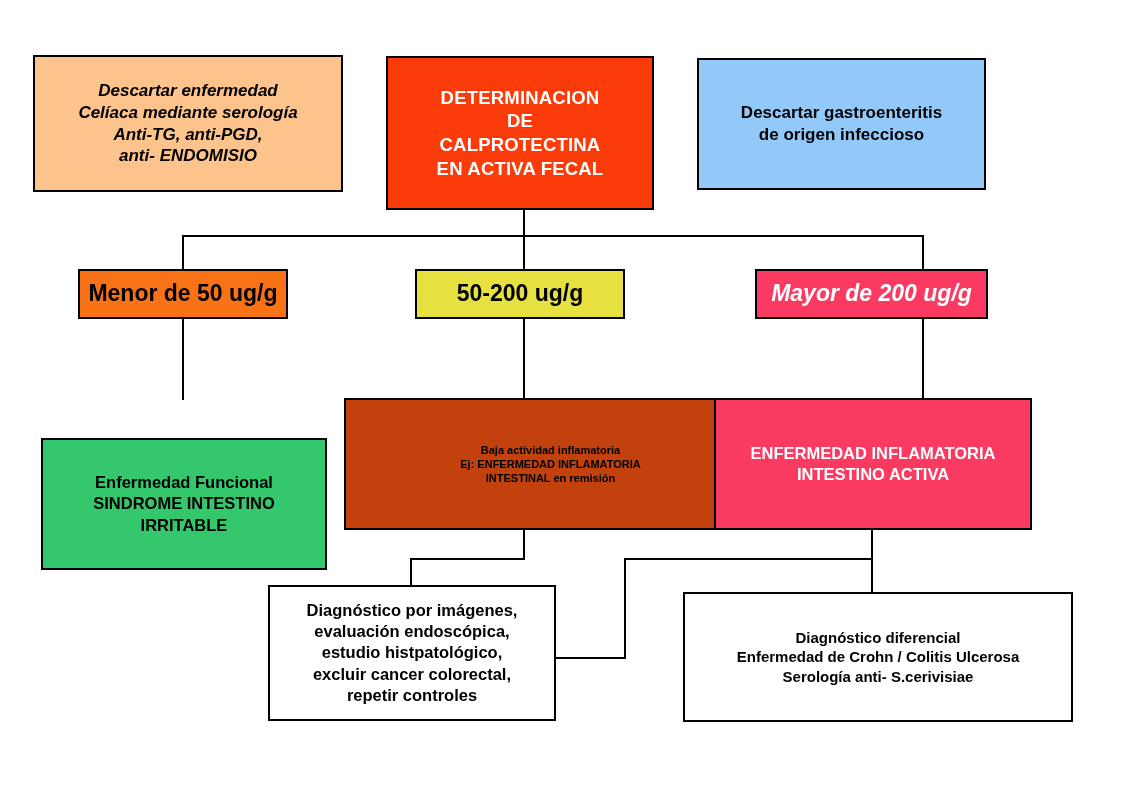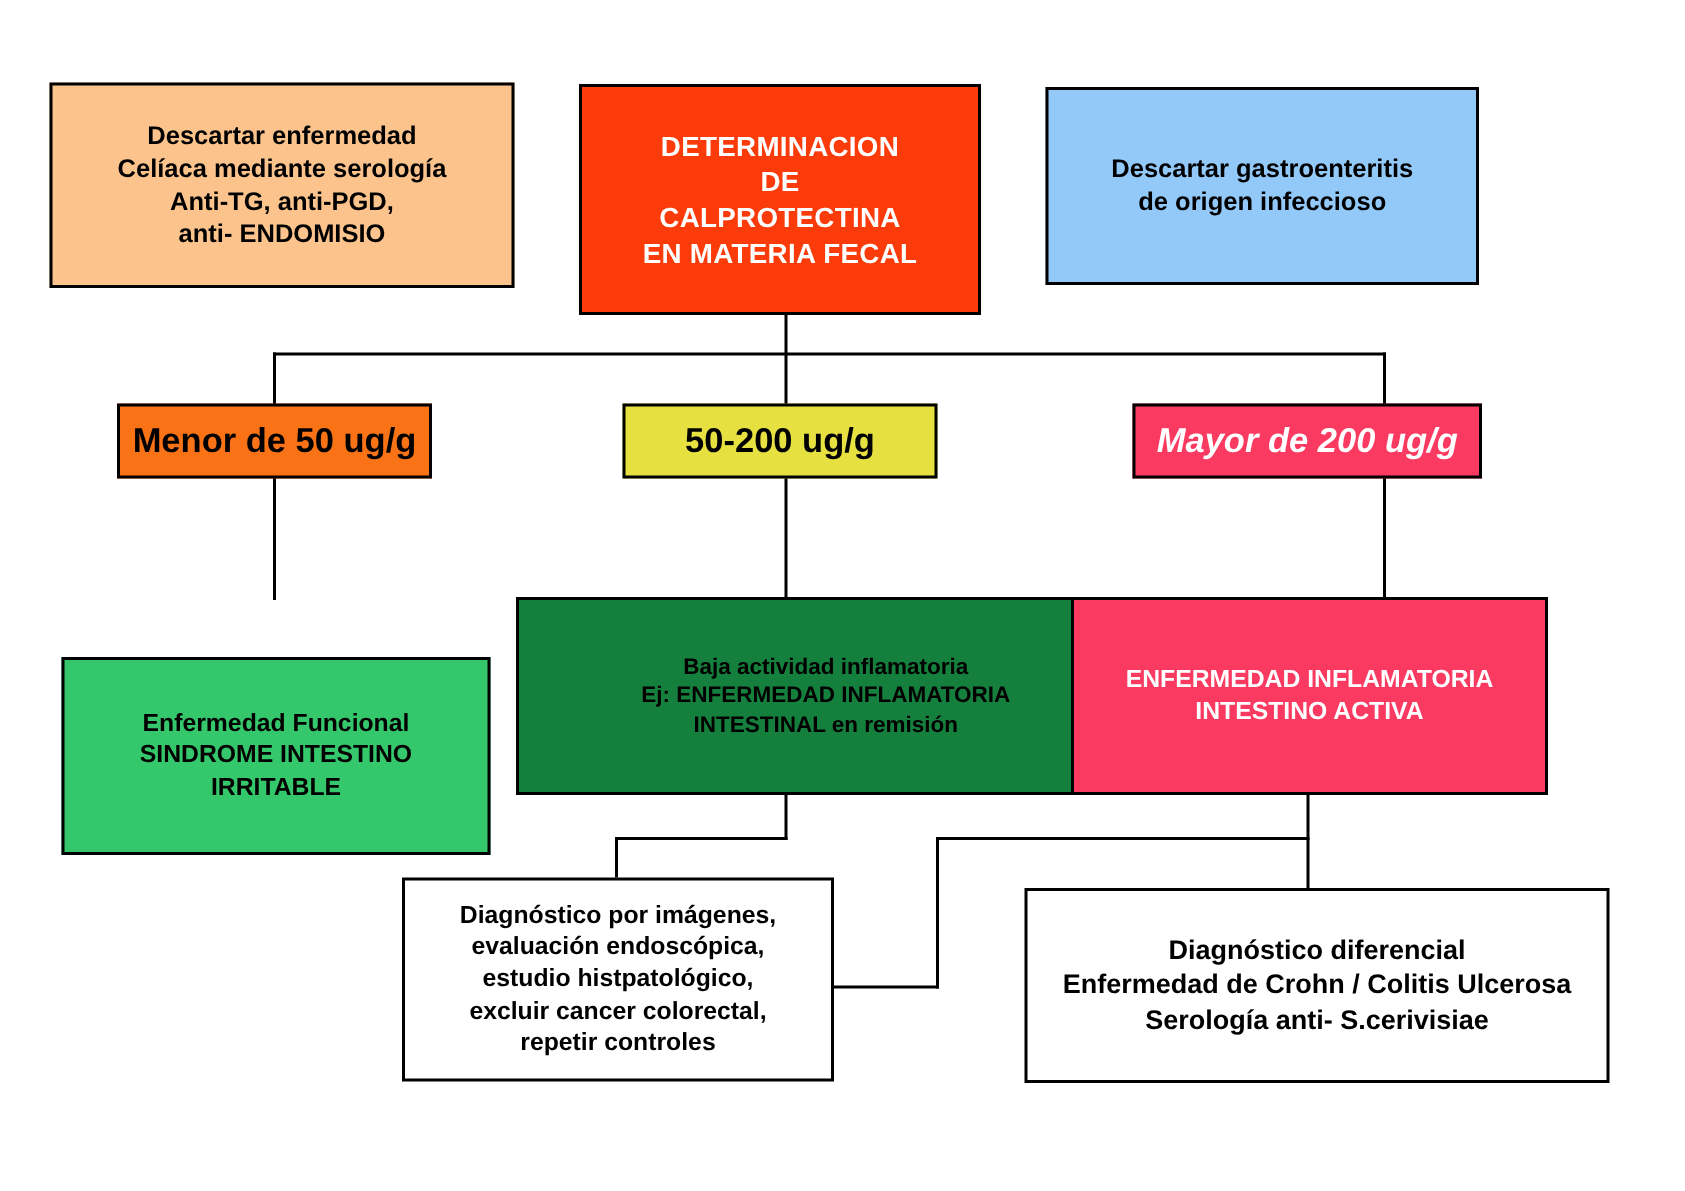--- a/index.html
+++ b/index.html
@@ -30,20 +30,21 @@
     line-height: 1.28;
     white-space: pre-line;
     z-index: 3;
   }
   
   #node-celiaca {
     left: 33px;  top: 55px;  width: 310px; height: 137px;
     background: #fcc48c;
     color: #000000;
     font-size: 17px;
+    font-style: italic;
   }
   #node-calprotectina {
     left: 386px; top: 56px;  width: 268px; height: 154px;
     background: #fb3b09;
     color: #ffffff;
     font-size: 18.5px;
     letter-spacing: 0.2px;
   }
   #node-gastroenteritis {
     left: 697px; top: 58px;  width: 289px; height: 132px;
@@ -74,42 +75,42 @@
   
   #node-funcional {
     left: 41px;  top: 398px; width: 286px; height: 132px;
     background: #35c76b;
     color: #000000;
     font-size: 16.5px;
     margin-top: 40px;
   }
   #node-baja-actividad {
     left: 344px; top: 398px; width: 413px; height: 132px;
-    background: #15803d;
+    background: #c2410c;
     color: #000000;
-    font-size: 15px;
+    font-size: 11px;
   }
   #node-organica-activa {
     left: 714px; top: 398px; width: 318px; height: 132px;
     background: #fb3a62;
     color: #ffffff;
     font-size: 16.5px;
   }
   
   #node-estudios {
     left: 268px; top: 585px; width: 288px; height: 136px;
     background: #ffffff;
     color: #000000;
     font-size: 16.5px;
   }
   #node-diferencial {
     left: 683px; top: 592px; width: 390px; height: 130px;
     background: #ffffff;
     color: #000000;
-    font-size: 18px;
+    font-size: 15px;
   }
   
   .conn {
     position: absolute;
     background: #000000;
     z-index: 1;
   }
   .conn.h { height: 2px; }
   .conn.v { width: 2px; }
 </style>
@@ -141,21 +142,21 @@
   <div class="conn h" style="left:624px; top:558px; width:249px;"></div>
 
   <div class="node" id="node-celiaca">Descartar enfermedad
 Celíaca mediante serología
 Anti-TG, anti-PGD,
 anti- ENDOMISIO</div>
 
   <div class="node" id="node-calprotectina">DETERMINACION
 DE
 CALPROTECTINA
-EN MATERIA FECAL</div>
+EN ACTIVA FECAL</div>
 
   <div class="node" id="node-gastroenteritis">Descartar gastroenteritis
 de origen infeccioso</div>
 
   <div class="node" id="node-menor50">Menor de 50 ug/g</div>
 
   <div class="node" id="node-50a200">50-200 ug/g</div>
 
   <div class="node" id="node-mayor200">Mayor de 200 ug/g</div>
 

